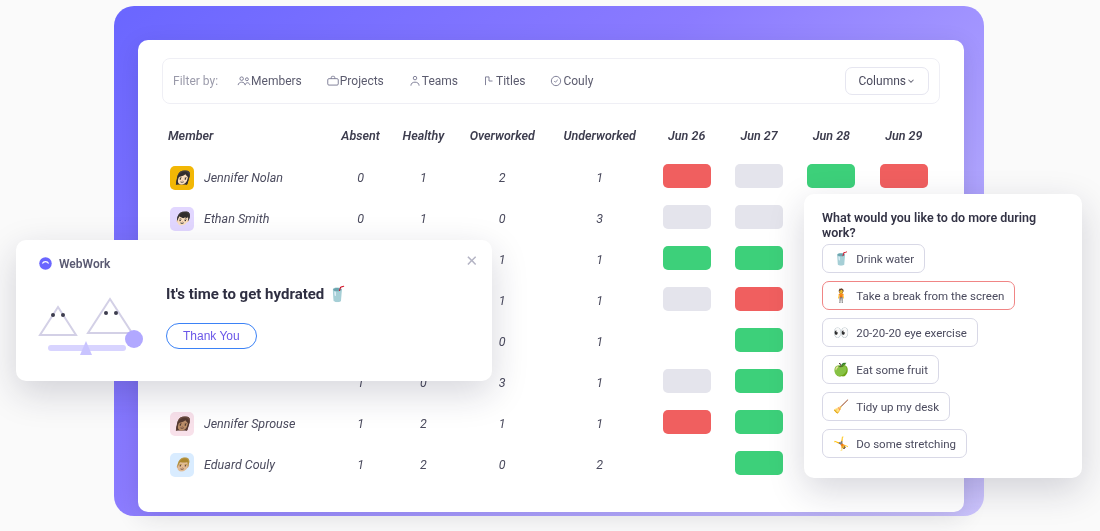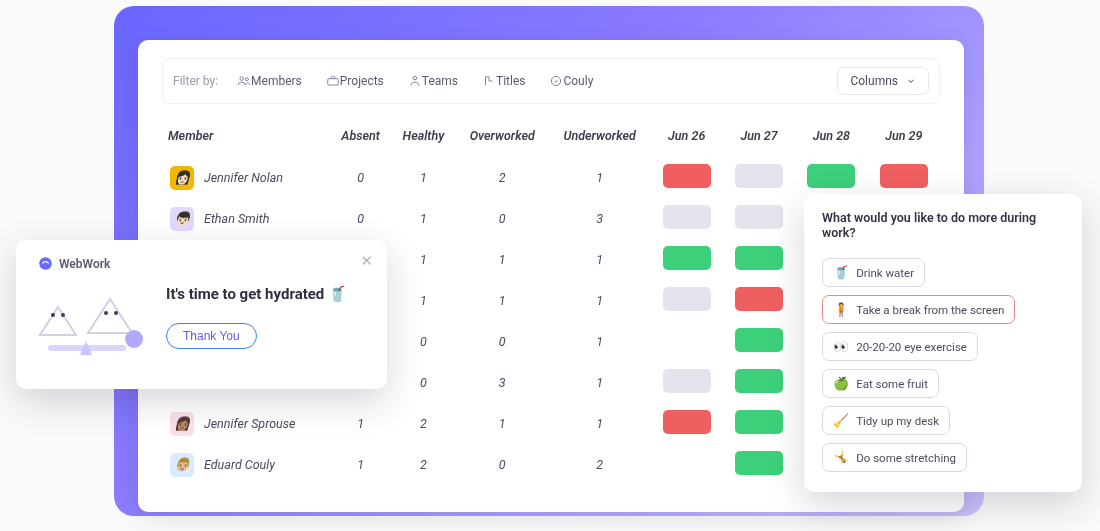--- a/index.html
+++ b/index.html
@@ -46,21 +46,21 @@
   .filter-chip {
     display:inline-flex; align-items:center; gap:0;
     padding:5px 9px; border-radius:6px; cursor:pointer;
     color:#5b5b6e;
   }
   .filter-chip svg { width:14px; height:14px; stroke:#7a7a92; fill:none; stroke-width:1.6; }
   .spacer { flex:1; }
   .columns-btn {
     border:1px solid #e6e6f0; border-radius:7px;
     padding:6px 12px; font-size:12px; color:#4b4b5e;
-    display:inline-flex; align-items:center; gap:8px; cursor:pointer;
+    display:inline-flex; align-items:center; gap:0; cursor:pointer;
   }
 
   table.workload {
     width:100%;
     border-collapse: collapse;
     margin-top: 14px;
     font-size: 12.5px;
     font-style: italic;
   }
   .workload th {
@@ -78,44 +78,44 @@
   .pill {
     width:48px; height:24px; border-radius:5px; display:inline-block;
   }
   .pill.red   { background:#f05f5f; }
   .pill.green { background:#3dd07a; }
   .pill.grey  { background:#e4e4ec; }
 
   
   .hydrate-popup {
     position:absolute; left:16px; top:240px;
-    width:371px; background:#fff; border-radius:10px;
+    width:476px; background:#fff; border-radius:10px;
     box-shadow:0 12px 36px rgba(30,30,60,.18);
-    padding:16px 22px 20px;
+    padding:16px 22px 12px;
   }
   .hydrate-popup .brand { display:flex; align-items:center; gap:6px; font-size:12px; color:#5a5a72; font-weight:600;}
   .hydrate-popup .close { position:absolute; right:14px; top:12px; color:#b4b4c4; cursor:pointer; font-size:15px;}
   .hydrate-body { display:flex; gap:18px; margin-top:14px; }
   .hydrate-illus { width:110px; height:84px; position:relative; }
   .hydrate-text h3 { font-size:15px; font-weight:700; color:#2f2f42; margin-bottom:6px; }
   .hydrate-text p { font-size:12.5px; color:#6e6e82; line-height:1.45; }
   .thank-btn {
     margin-top:14px; border:1px solid #3b82f6; color:#6a57e8;
     border-radius:16px; padding:5px 16px; font-size:12px;
     background:transparent; cursor:pointer;
   }
 
   
   .wellbeing {
     position:absolute; right:18px; top:194px;
     width:278px; background:#fff; border-radius:10px;
     box-shadow:0 12px 36px rgba(30,30,60,.18);
     padding:16px 18px 20px;
   }
-  .wellbeing h4 { font-size:12.5px; font-weight:600; color:#333345; margin-bottom:18px;}
+  .wellbeing h4 { font-size:12.5px; font-weight:600; color:#333345; margin-bottom:4px;}
   .chip-row { display:flex; flex-wrap:wrap; gap:8px; }
   .wchip {
     border:1px solid #d8d8e6; border-radius:7px;
     padding:6px 10px; font-size:11.5px; color:#4b4b5e;
     display:inline-flex; align-items:center; gap:7px; cursor:pointer;
     background:#fff;
   }
   .wchip.selected { border-color:#f08585; }
   .wchip .em { font-size:13px; }
 </style>

